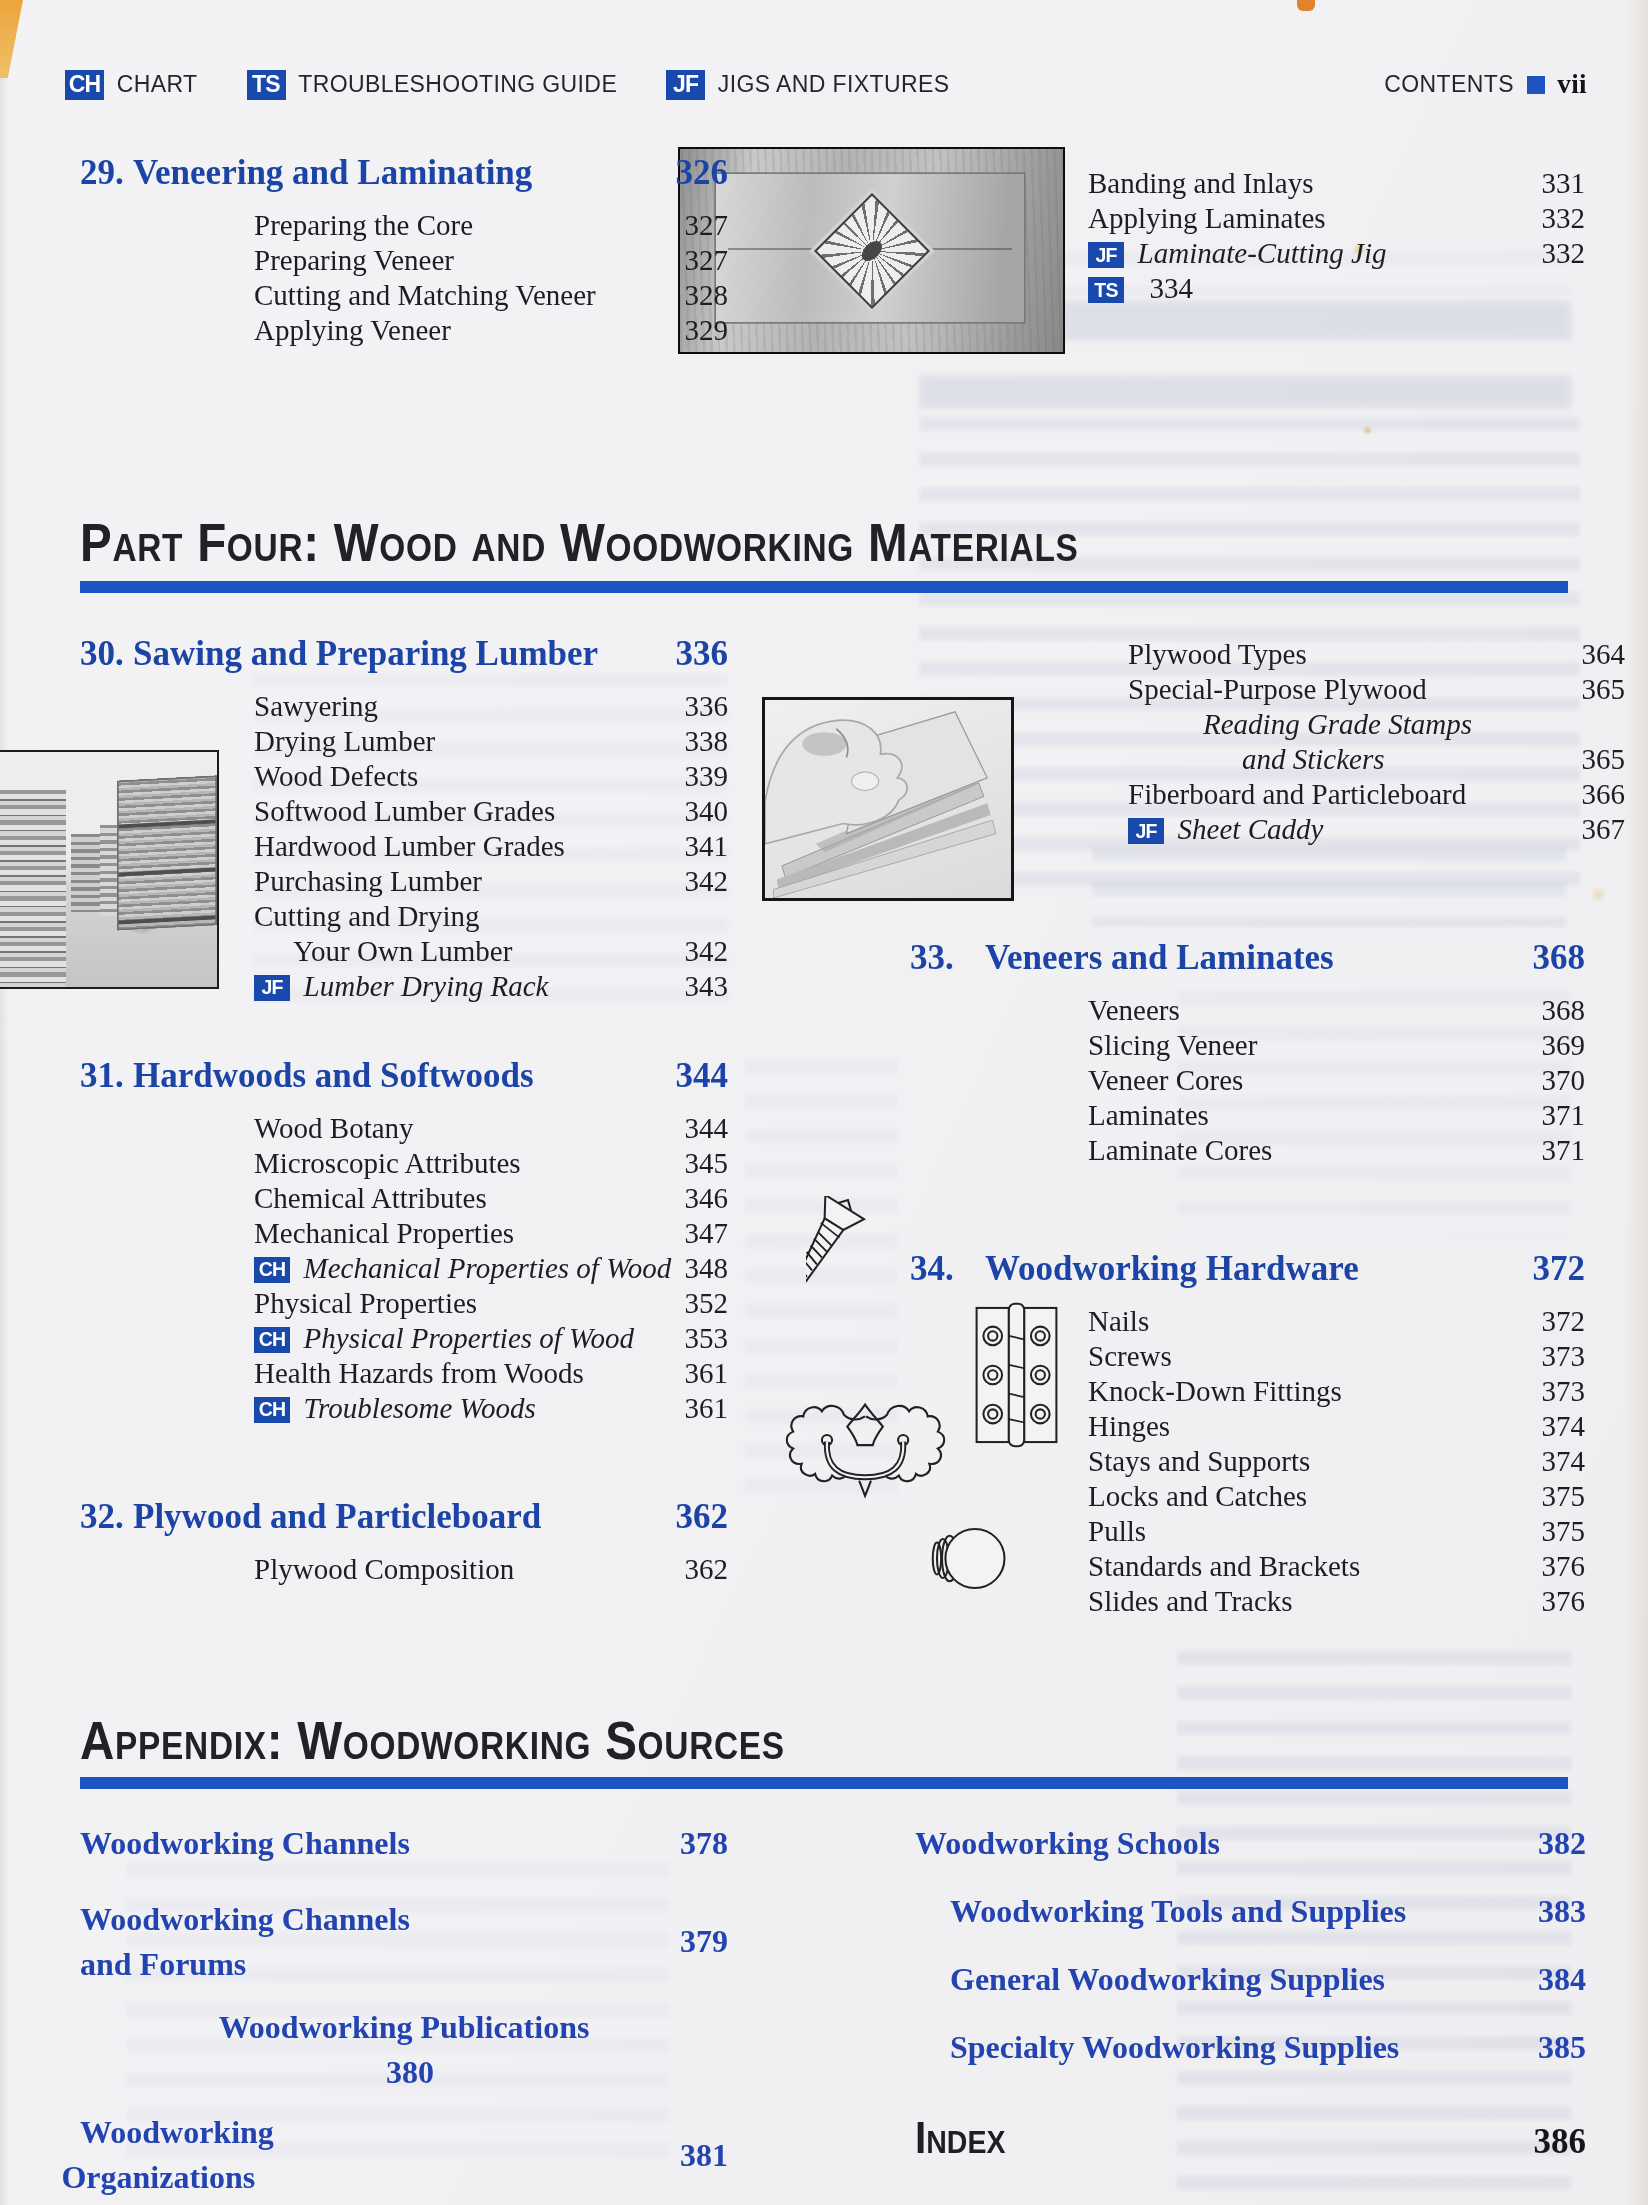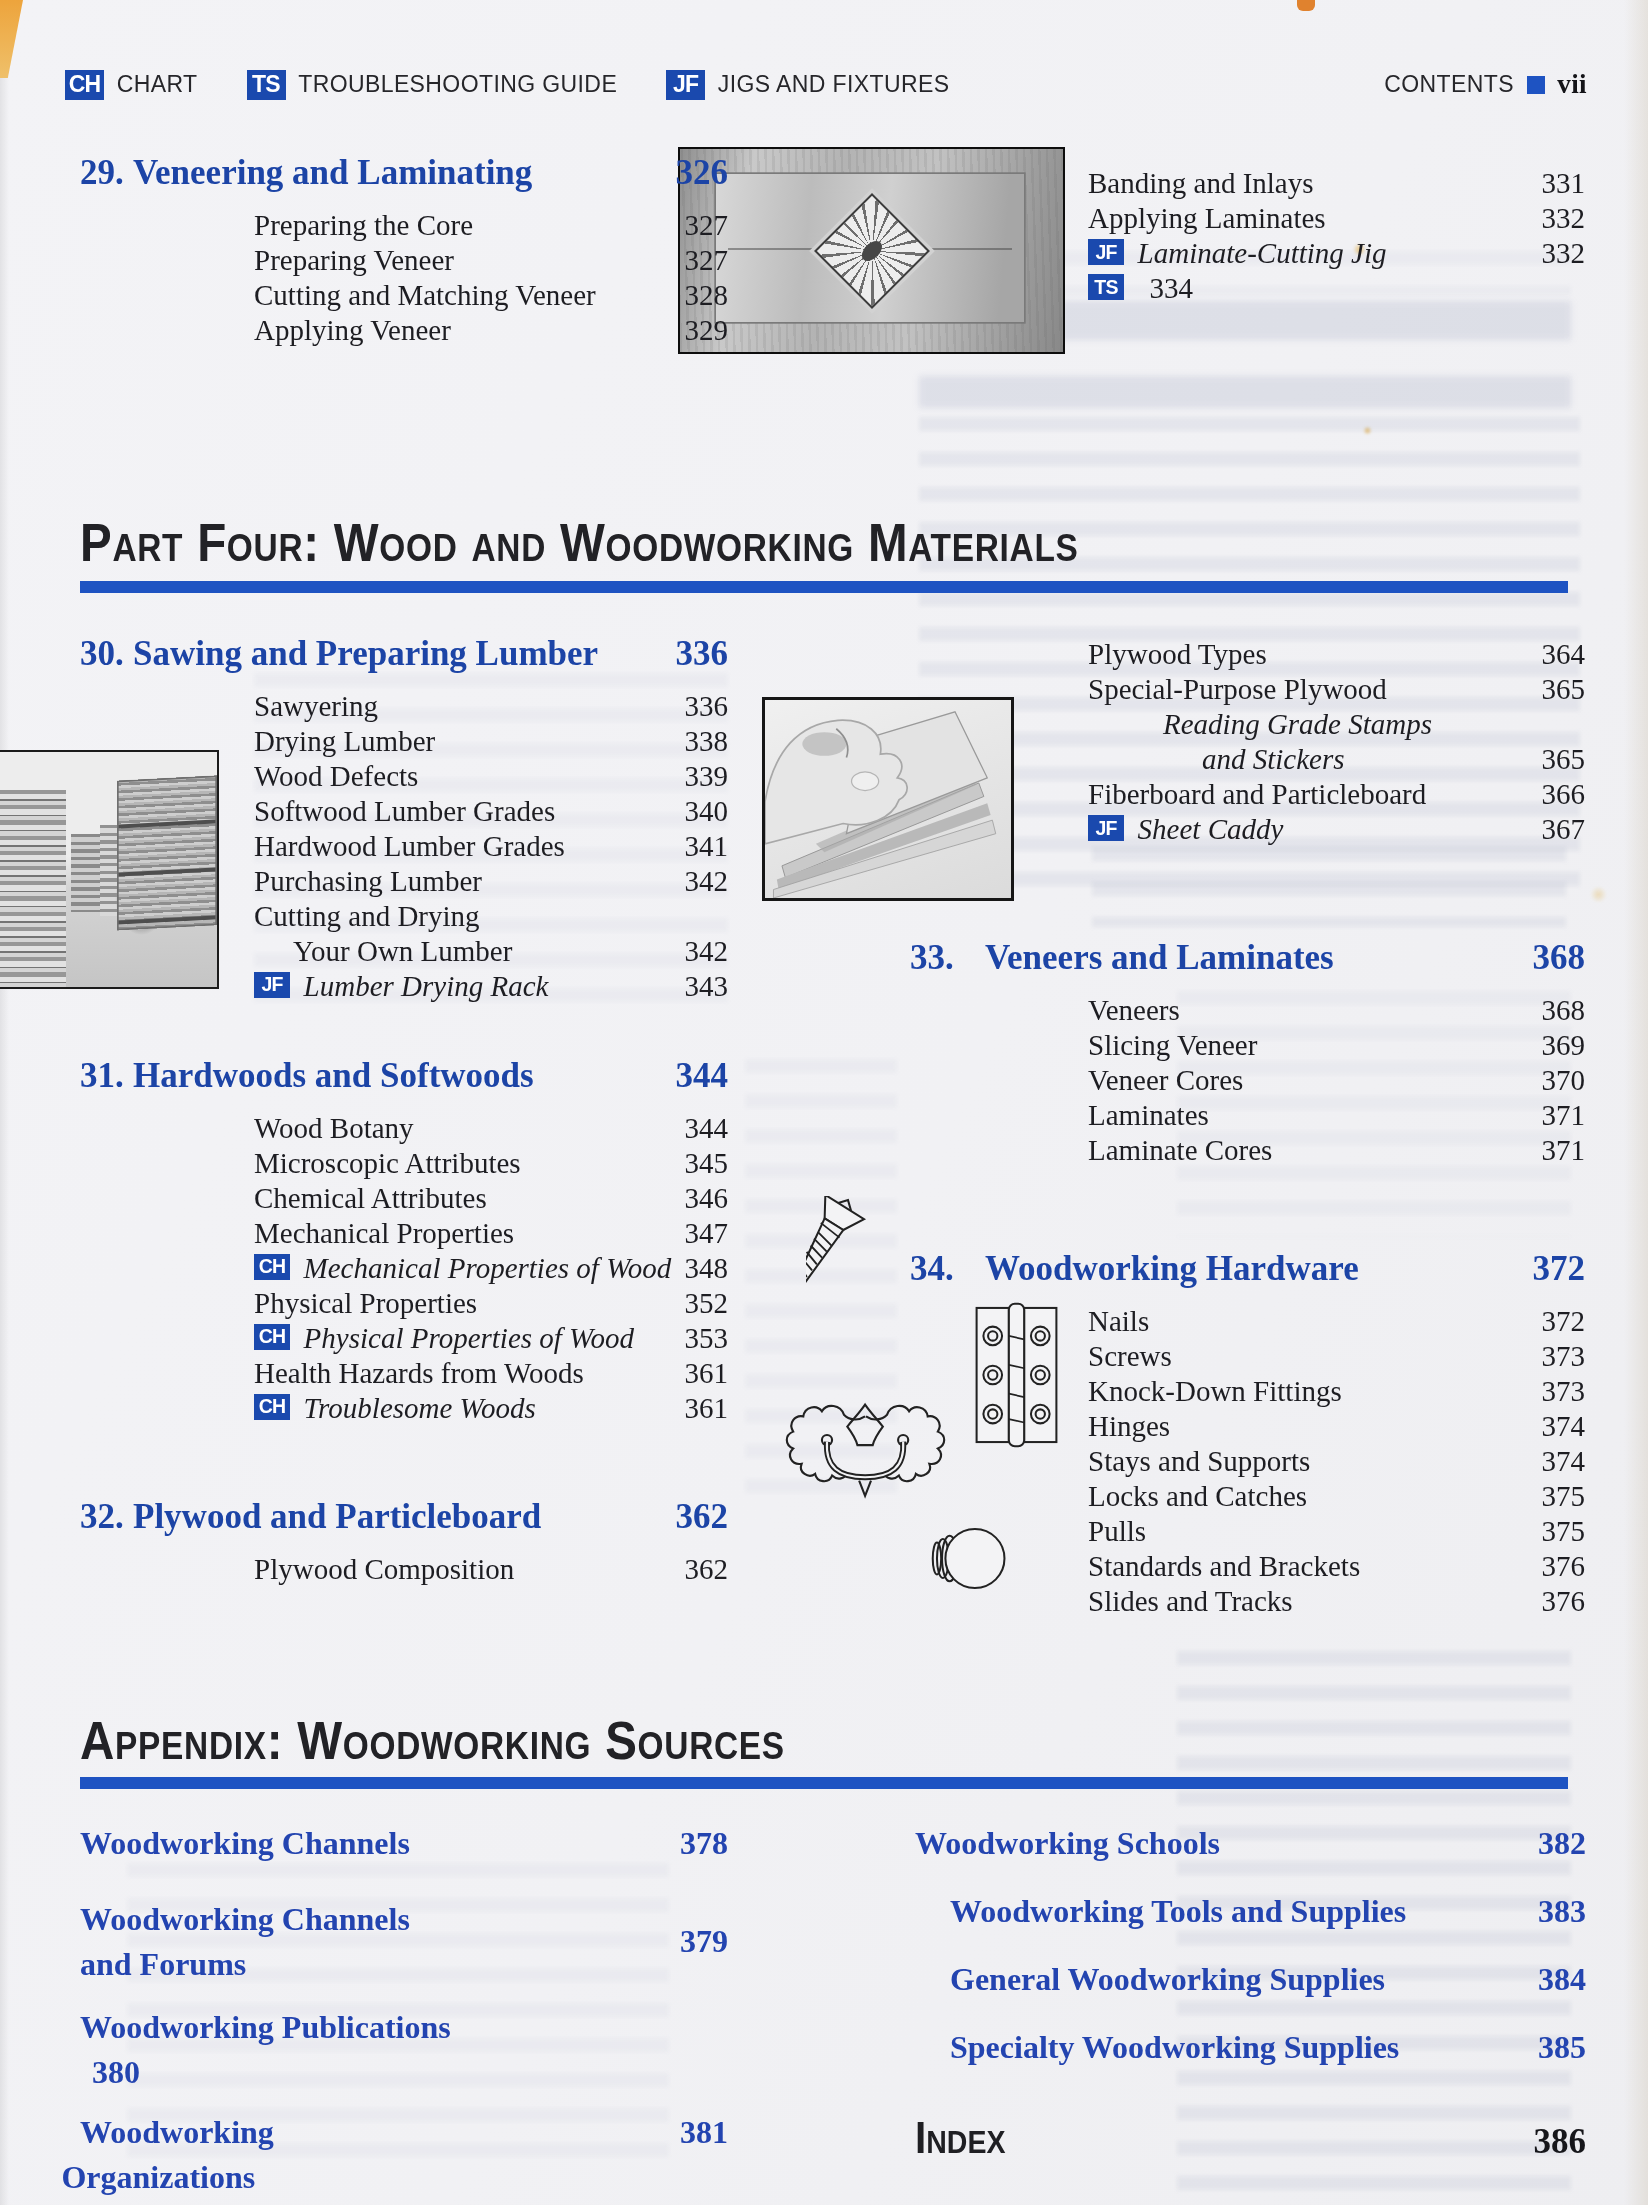--- a/index.html
+++ b/index.html
@@ -40,21 +40,21 @@
   .cont-pg{font-family:"Liberation Serif",serif;font-weight:700;font-size:27px;color:#141418;}
   
   .sec{position:absolute;}
   .chap-head{display:flex;align-items:baseline;color:var(--accent-blue);font-weight:700;font-size:35px;line-height:42px;margin-bottom:13.6px;}
   .chap-num{width:53px;flex:none;}
   .rcol .chap-num{width:75px;}
   .chap-title{flex:1;}
   .rows{display:block;}
   .lrows{padding-left:174px;}
   .rrows{padding-left:178px;}
-  .row{display:flex;align-items:flex-start;font-size:29px;line-height:35px;}
+  .row{display:flex;align-items:center;font-size:29px;line-height:35px;}
   .row .txt{flex:1;}
   .row .pg{margin-left:12px;}
   .row .l2{display:block;}
   .row.l2in .l2{padding-left:39px;}
   .row.l2out .l2{margin-left:-18.6px;}
   .row.indent .txt{padding-left:75px;}
   .row.italic .txt{font-style:italic;}
   .row.pg-end .pg{align-self:flex-end;}
   .row.pg-center .pg{align-self:center;}
   .fbadge{display:inline-flex;align-items:center;justify-content:center;width:36px;height:26px;flex:none;
@@ -291,21 +291,21 @@
   </section>
 
   <div class="fig fig-lumber">
     <div class="lum-left"></div>
     <div class="lum-mid1"></div>
     <div class="lum-mid2"></div>
     <div class="lum-bush"></div>
     <div class="lum-right"></div>
   </div>
 
-  <section class="sec" style="left:1088px;top:637px;width:497px">
+  <section class="sec" style="left:1128px;top:637px;width:497px">
     <div class="rows">
 
         <div class="row">
 
           <span class="txt"><span class="l1">Plywood Types</span></span>
           <span class="pg">364</span>
         </div>
 
         <div class="row">
 

